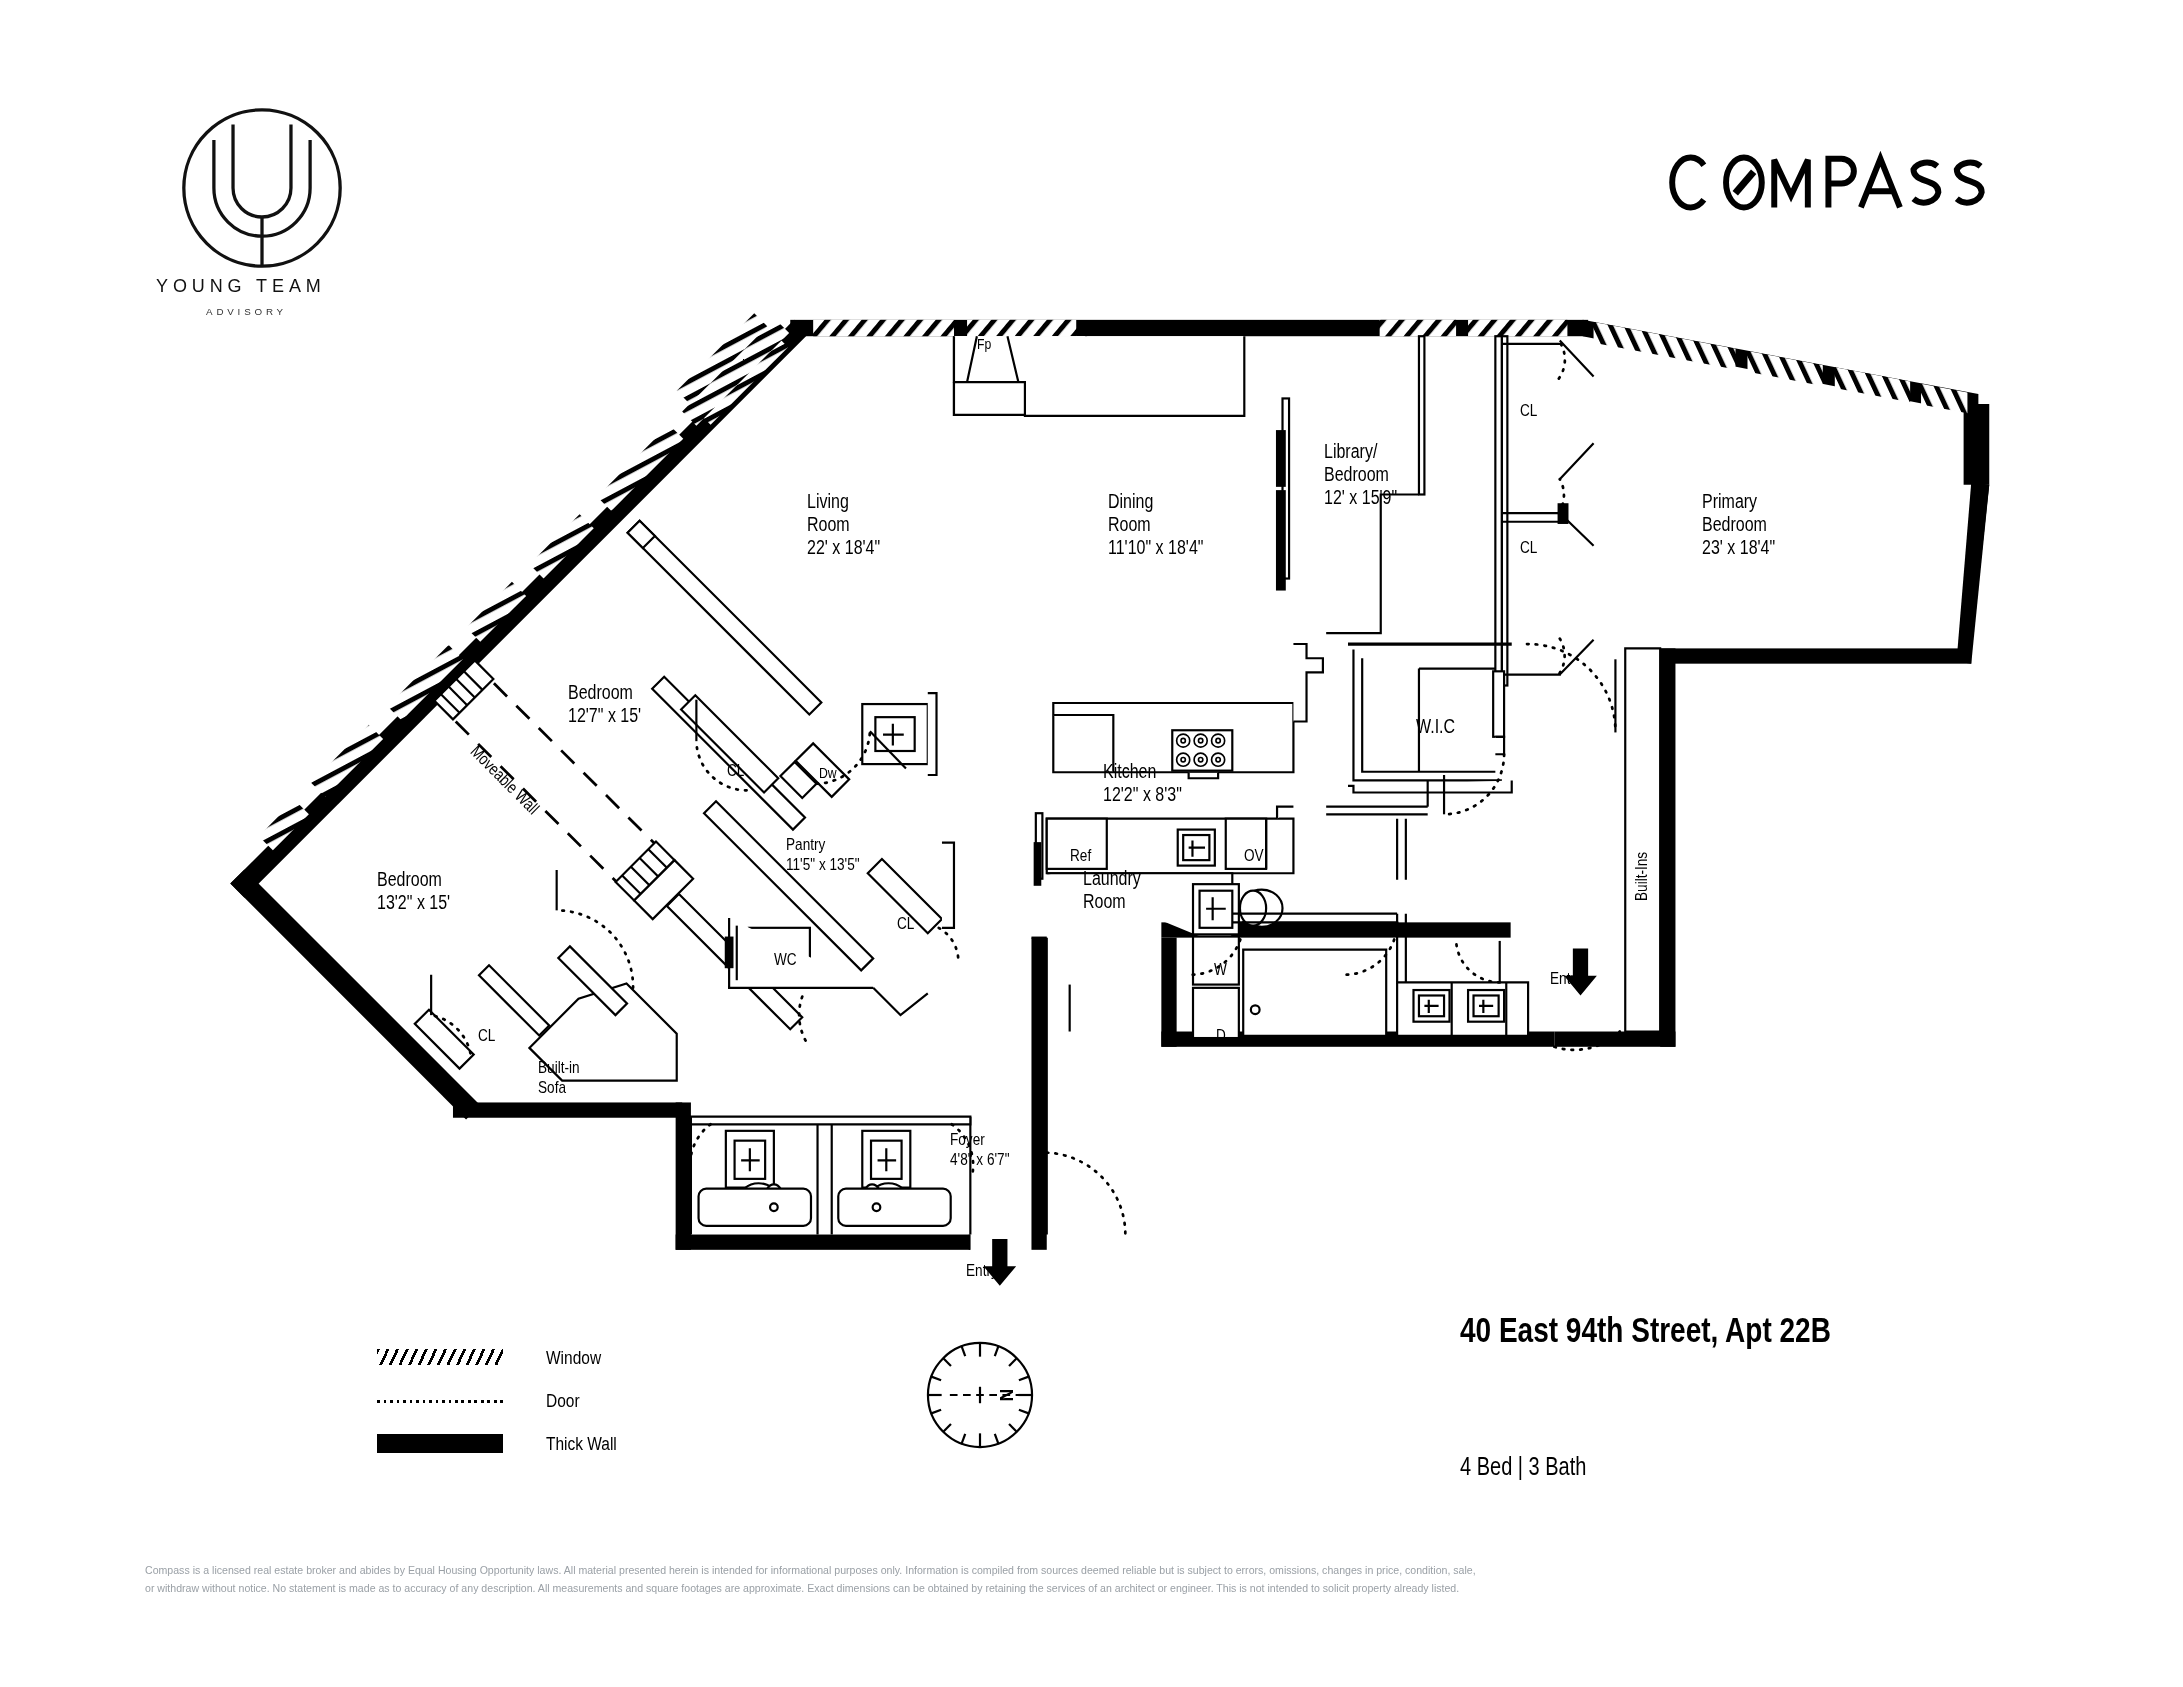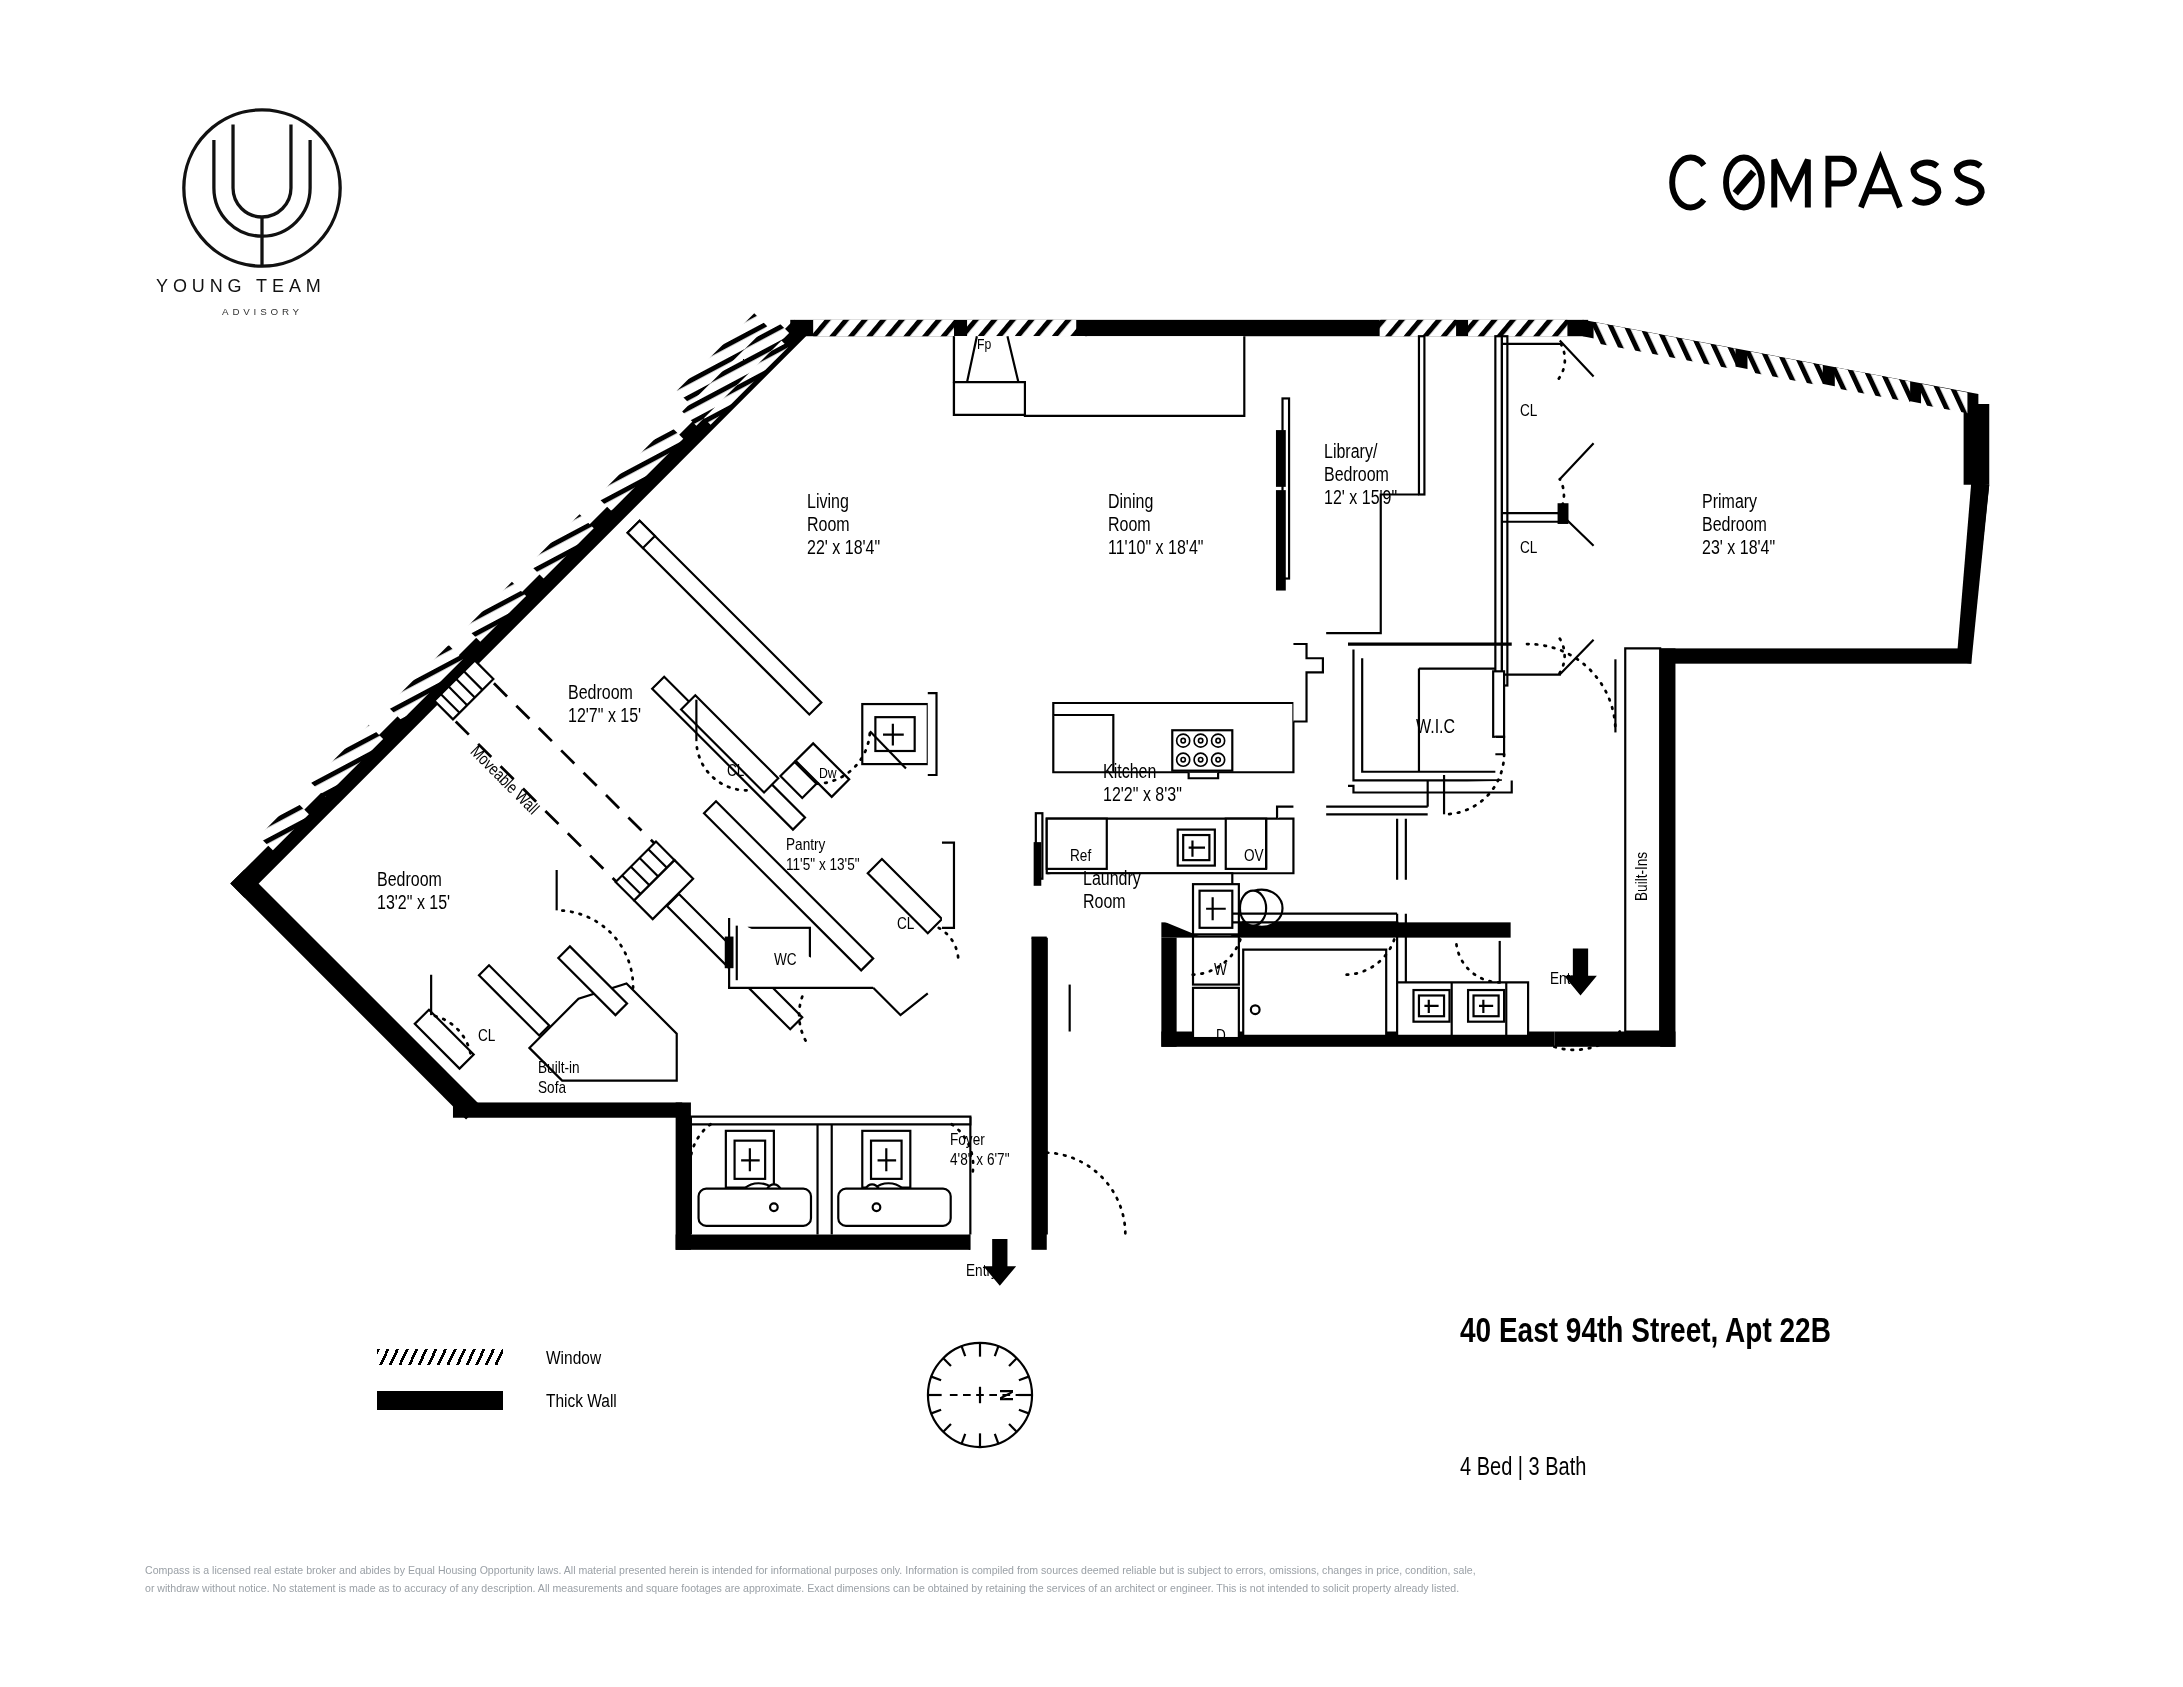--- a/index.html
+++ b/index.html
@@ -5,21 +5,21 @@
   html,body{margin:0;padding:0;background:#ffffff;}
   body{width:2183px;height:1687px;position:relative;overflow:hidden;
        font-family:"Liberation Sans", sans-serif;color:#000;}
   .root{position:absolute;inset:0;}
 
   
   #yt-logo{position:absolute;left:180px;top:106px;width:164px;height:175px;}
   #yt-logo svg{display:block;}
   #yt-name{position:absolute;left:156px;top:276px;width:213px;text-align:left;
     font-size:18px;letter-spacing:4.9px;font-weight:400;color:#111;}
-  #yt-sub{position:absolute;left:156px;top:306px;width:213px;text-align:center;
+  #yt-sub{position:absolute;left:140px;top:306px;width:213px;text-align:center;
     font-size:9.8px;letter-spacing:3.8px;color:#333;}
 
   
   #compass-logo{position:absolute;left:1667px;top:150px;width:338px;height:65px;}
 
   
   #plan{position:absolute;left:0;top:0;width:2183px;height:1687px;pointer-events:none;}
 
   
   .rl{position:absolute;font-family:"Liberation Sans", sans-serif;
@@ -428,20 +428,24 @@
 Sofa</span></div>
   <div class="rl sm" style="left: 480px; top: 742px; transform: rotate(45deg) scaleX(0.8); transform-origin: left top; font-weight: 400; white-space: pre;">Moveable Wall</div>
   <div class="rl sm" style="left: 1632px; top: 901px; transform: rotate(-90deg) scaleX(0.8); transform-origin: left top; white-space: pre;">Built-Ins</div>
   <div class="rl sm" style="left: 1550px; top: 969px; white-space: pre;">Entry</div>
   <div class="rl sm" style="left: 966px; top: 1261px; white-space: pre;">Entry</div>
 
   <div id="legend">
     <div class="leg-row">
       <div class="swatch-win"></div>
       <div class="leg-label">Window</div>
+    </div>
+    <div class="leg-row">
+      <div class="swatch-door"></div>
+      <div class="leg-label">Door</div>
     </div>
     <div class="leg-row">
       <div class="swatch-wall"></div>
       <div class="leg-label">Thick Wall</div>
     </div>
   </div>
 
   <div id="rose">
     <svg width="126" height="126" viewBox="0 0 230 230">
       <circle cx="115" cy="115" r="95" fill="none" stroke="#000" stroke-width="4"></circle>

